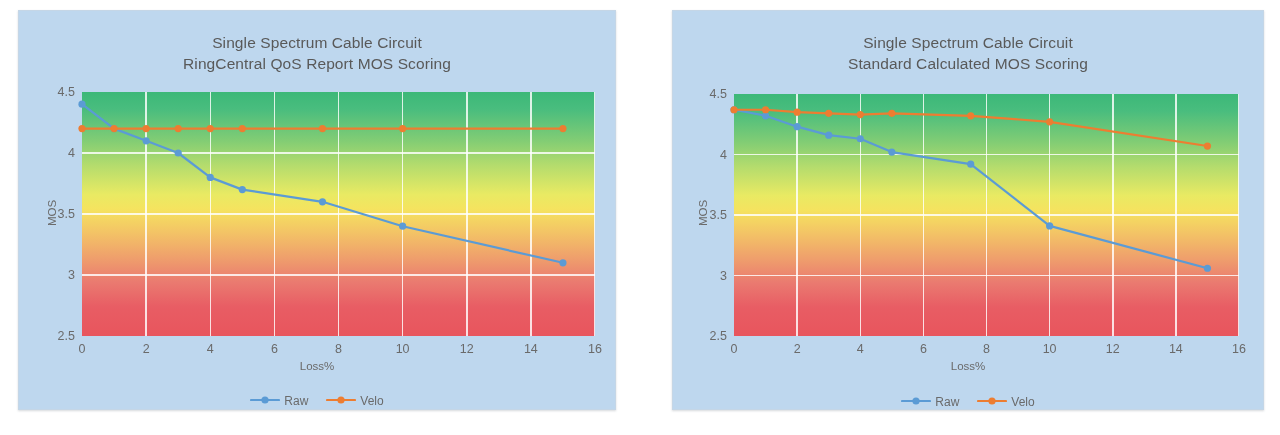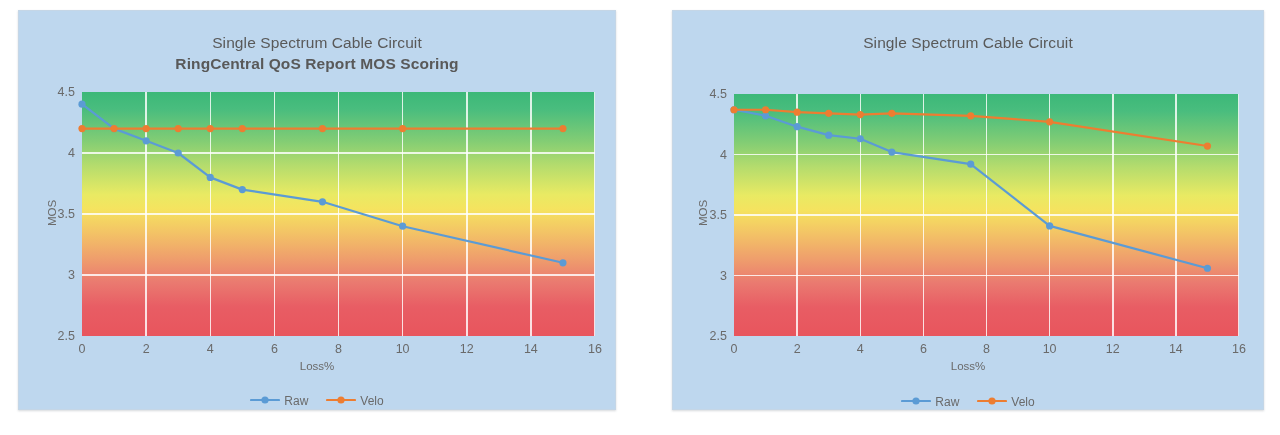--- a/index.html
+++ b/index.html
@@ -31,21 +31,21 @@
     position: absolute;
     left: 0; right: 0;
     text-align: center;
     color: #595959;
     font-size: 15.5px;
     line-height: 21px;
     letter-spacing: 0.1px;
   }
   #chart-left  .chart-title { top: 21px; }
   #chart-right .chart-title { top: 21px; }
-  .chart-title .line2 { display: block; font-weight: bold; }
+  .chart-title .line2 { display: block; }
 
   .plot-wrap { position: absolute; }
   #chart-left  .plot-wrap { left: 63px; top: 81px; width: 513px; height: 244px; }
   #chart-right .plot-wrap { left: 61px; top: 83px; width: 505px; height: 242px; }
 
   .plot-area {
     position: absolute;
     left: 0; top: 0; right: 0; bottom: 0;
     background: linear-gradient(to bottom,
         #3cb878 0%,
@@ -221,20 +221,21 @@
               <circle cx="15" cy="6" r="3.6" fill="#ed7d31"></circle>
             </svg></span>
           <span class="legend-label">Velo</span>
         </div>
       </div>
   </div>
 
   <div class="chart-card" id="chart-right">
     <div class="chart-title">
       <span class="line1">Single Spectrum Cable Circuit</span>
+      <span class="line2">Standard Calculated MOS Scoring</span>
     </div>
 
     <div class="axis-title-y">MOS</div>
     <div class="axis-title-x">Loss%</div>
 
     <div class="plot-wrap">
       <div class="plot-area">
         <div class="grid-layer">
             <div class="grid-v" style="left: 62.375px;"></div>
             <div class="grid-v" style="left: 125.5px;"></div>

